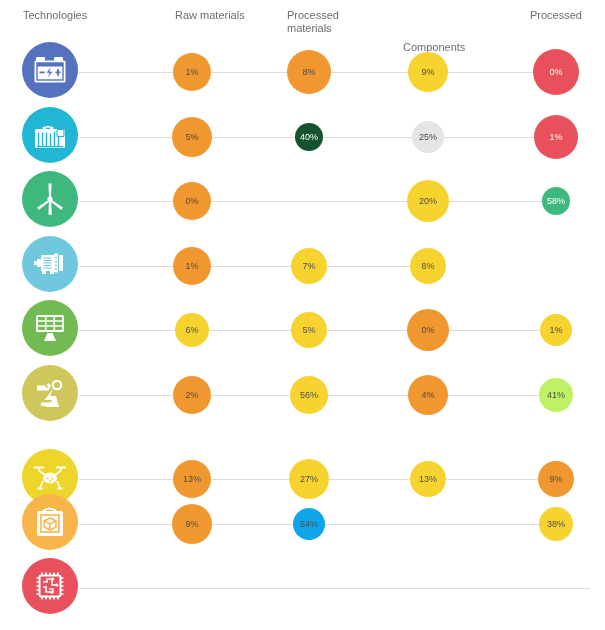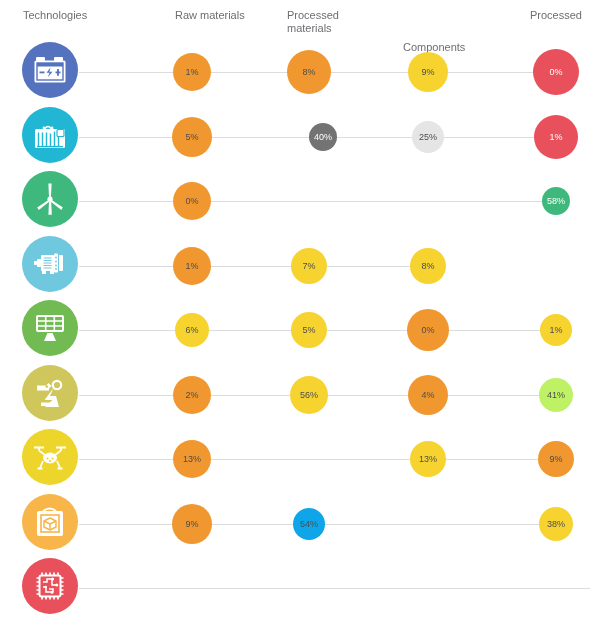--- a/index.html
+++ b/index.html
@@ -98,36 +98,37 @@
         <path d="M5.5 26V12.5M9.5 26V12.5M13.5 26V12.5M17.5 26V13.5M21.5 26V11.5M25.5 26V14"></path>
         <path d="M4 26.6h26"></path>
       </g>
       <rect x="24" y="9.5" width="7" height="7" rx="1" fill="#fff" stroke="#21b7d4" stroke-width="1.2"></rect>
       <path d="M12 8.5q3-4 6 0" stroke="#fff" stroke-width="1.3" fill="none"></path>
       <circle cx="11" cy="8" r="1.4" fill="#fff"></circle>
       <circle cx="19" cy="8" r="1.4" fill="#fff"></circle>
     </svg>
         </div>
         <div class="bubble" style="width: 40px; height: 40px; left: 172px; top: 11px; background: rgb(240, 152, 47);">5%</div>
-        <div class="bubble light" style="width: 28px; height: 28px; left: 309px; top: 17px; background: #737373;">40%</div>
+        <div class="bubble light" style="width: 28px; height: 28px; left: 295px; top: 17px; background: #14532d;">40%</div>
         <div class="bubble" style="width: 32px; height: 32px; left: 412px; top: 15px; background: #e5e5e5;">25%</div>
         <div class="bubble light" style="width: 44px; height: 44px; left: 534px; top: 9px; background: rgb(232, 80, 91);">1%</div>
       </div>
       <div class="row" style="top: 170px;">
         <div class="rowline" style="left: 79px; width: 477px; background: rgb(220, 220, 220);"></div>
         <div class="icon-badge" style="background: rgb(63, 184, 125);">
           <svg width="30" height="34" viewBox="0 0 30 34" fill="none">
       <path d="M14.1 16.5L13.4 1.5h3.2l-.7 15z" fill="#fff"></path>
       <path d="M14.2 17.6L2.2 25.4l1.6 2.7 11.3-9z" fill="#fff"></path>
       <path d="M16 17.6l11.9 7.8-1.6 2.7-11.3-9z" fill="#fff"></path>
       <circle cx="15" cy="17" r="2.6" fill="#fff"></circle>
       <path d="M14 19.5h2.2l.6 13.3h-3.4z" fill="#fff"></path>
     </svg>
         </div>
         <div class="bubble" style="width: 38px; height: 38px; left: 173px; top: 12px; background: rgb(240, 152, 47);">0%</div>
+        <div class="bubble" style="width: 42px; height: 42px; left: 407px; top: 10px; background: rgb(247, 211, 48);">20%</div>
         <div class="bubble light" style="width: 28px; height: 28px; left: 542px; top: 17px; background: rgb(63, 184, 125);">58%</div>
       </div>
       <div class="row" style="top: 234.5px;">
         <div class="rowline" style="left: 79px; width: 349px; background: rgb(220, 220, 220);"></div>
         <div class="icon-badge" style="background: rgb(111, 200, 221);">
           <svg width="36" height="26" viewBox="0 0 36 26" fill="none">
       <rect x="9" y="4" width="13" height="16" rx="1" fill="#fff"></rect>
       <g stroke="#6fc8dd" stroke-width="1.1">
         <path d="M11.5 7h8M11.5 9.5h8M11.5 12h8M11.5 14.5h8M11.5 17h8"></path>
       </g>
@@ -174,40 +175,41 @@
       <path d="M19.5 10l-9 12h8l-7.5 7h14L22 18h-6z" fill="#fff"></path>
       <path d="M7 24.5h17v3.5H7z" fill="#fff"></path>
       <circle cx="12.8" cy="8.5" r="1.3" fill="#cfc75b"></circle>
     </svg>
         </div>
         <div class="bubble" style="width: 38px; height: 38px; left: 173px; top: 12px; background: rgb(240, 152, 47);">2%</div>
         <div class="bubble" style="width: 38px; height: 38px; left: 290px; top: 12px; background: rgb(247, 211, 48);">56%</div>
         <div class="bubble" style="width: 40px; height: 40px; left: 408px; top: 11px; background: rgb(240, 152, 47);">4%</div>
         <div class="bubble" style="width: 34px; height: 34px; left: 539px; top: 14px; background: #bef264;">41%</div>
       </div>
-      <div class="row" style="top: 428px;">
+      <div class="row" style="top: 448px;">
         <div class="rowline" style="left: 79px; width: 477px; background: rgb(220, 220, 220);"></div>
         <div class="icon-badge" style="background: rgb(238, 213, 43);">
           <svg width="36" height="30" viewBox="0 0 36 30" fill="none">
       <g stroke="#fff" stroke-width="1.8" fill="none">
         <path d="M2 5.5h10M24 5.5h10"></path>
         <path d="M7 5.5v3M29 5.5v3"></path>
         <path d="M7 8.5l6 4.5M29 8.5l-6 4.5"></path>
         <path d="M11 19l-3 7M25 19l3 7"></path>
         <path d="M5.5 26.5h5M25.5 26.5h5"></path>
       </g>
       <ellipse cx="18" cy="16" rx="7" ry="5.4" fill="#fff"></ellipse>
       <g fill="#eed52b">
               <circle cx="15.5" cy="16.5" r="1.1"></circle>
               <circle cx="20.5" cy="16.5" r="1.1"></circle>
               <circle cx="18" cy="19" r="1.1"></circle>
             </g>
     </svg>
         </div>
         <div class="bubble" style="width: 38px; height: 38px; left: 173px; top: 12px; background: rgb(240, 152, 47);">13%</div>
+        <div class="bubble" style="width: 40px; height: 40px; left: 289px; top: 11px; background: rgb(247, 211, 48);">27%</div>
         <div class="bubble" style="width: 36px; height: 36px; left: 410px; top: 13px; background: rgb(247, 211, 48);">13%</div>
         <div class="bubble" style="width: 36px; height: 36px; left: 538px; top: 13px; background: rgb(240, 152, 47);">9%</div>
       </div>
       <div class="row" style="top: 492.5px;">
         <div class="rowline" style="left: 79px; width: 477px; background: rgb(220, 220, 220);"></div>
         <div class="icon-badge" style="background: rgb(247, 181, 74);">
           <svg width="30" height="32" viewBox="0 0 30 32" fill="none">
       <rect x="2" y="5" width="26" height="25" rx="2" fill="#fff"></rect>
       <rect x="6" y="9" width="18" height="17" fill="none" stroke="#f7b54a" stroke-width="1.6"></rect>
       <path d="M15 12l6 3v6l-6 3-6-3v-6z" fill="none" stroke="#f7b54a" stroke-width="1.5" stroke-linejoin="round"></path>

